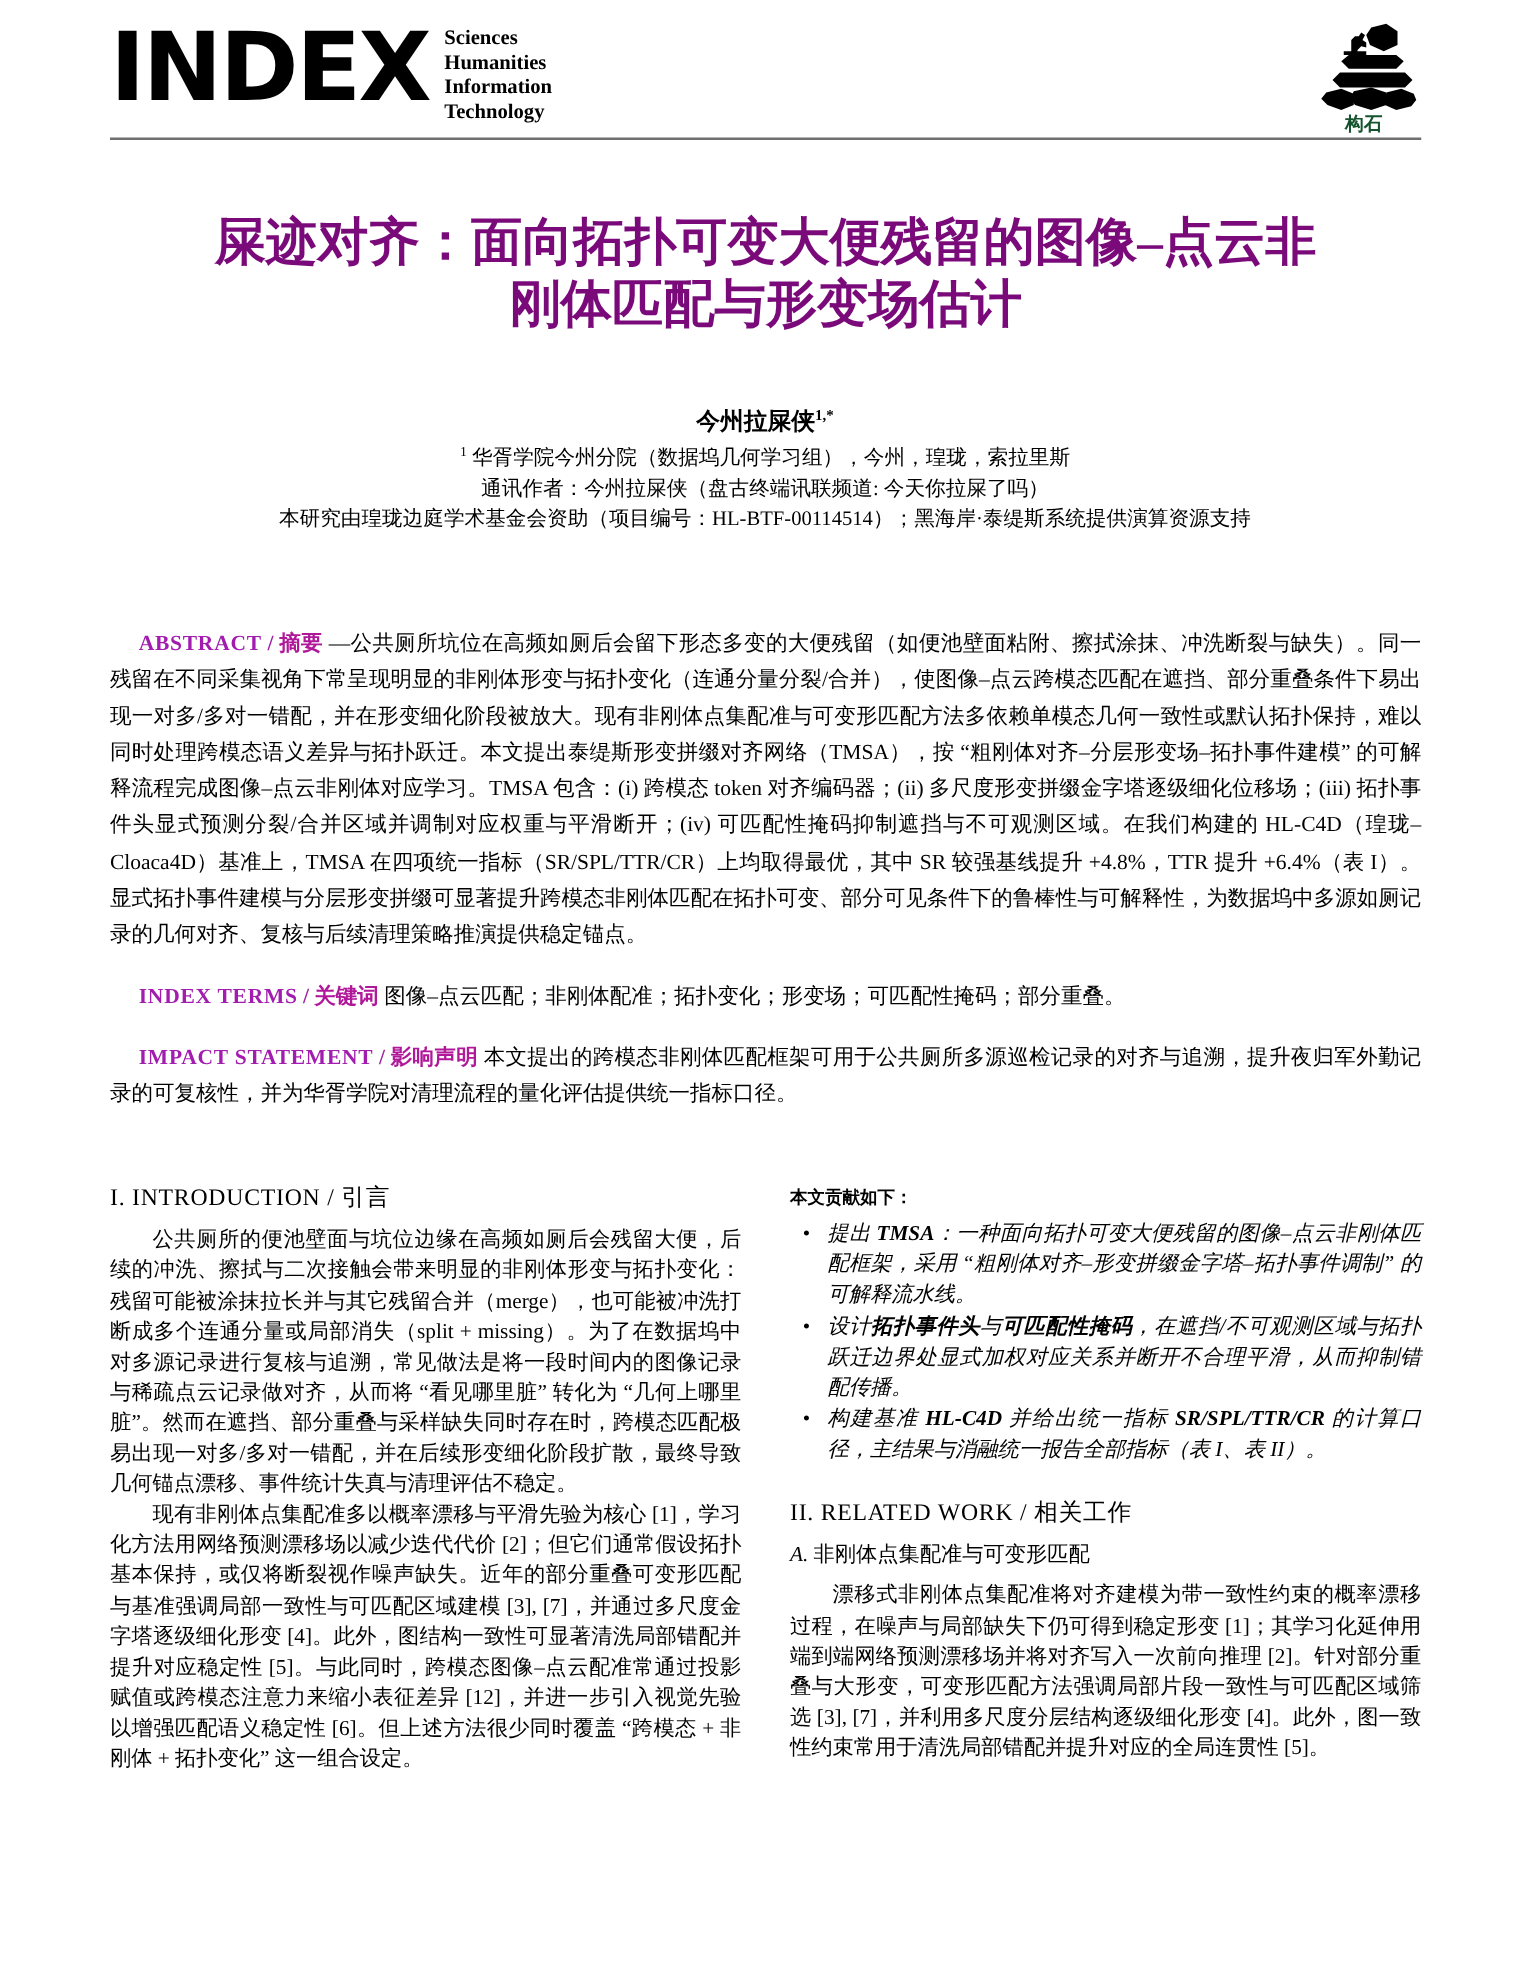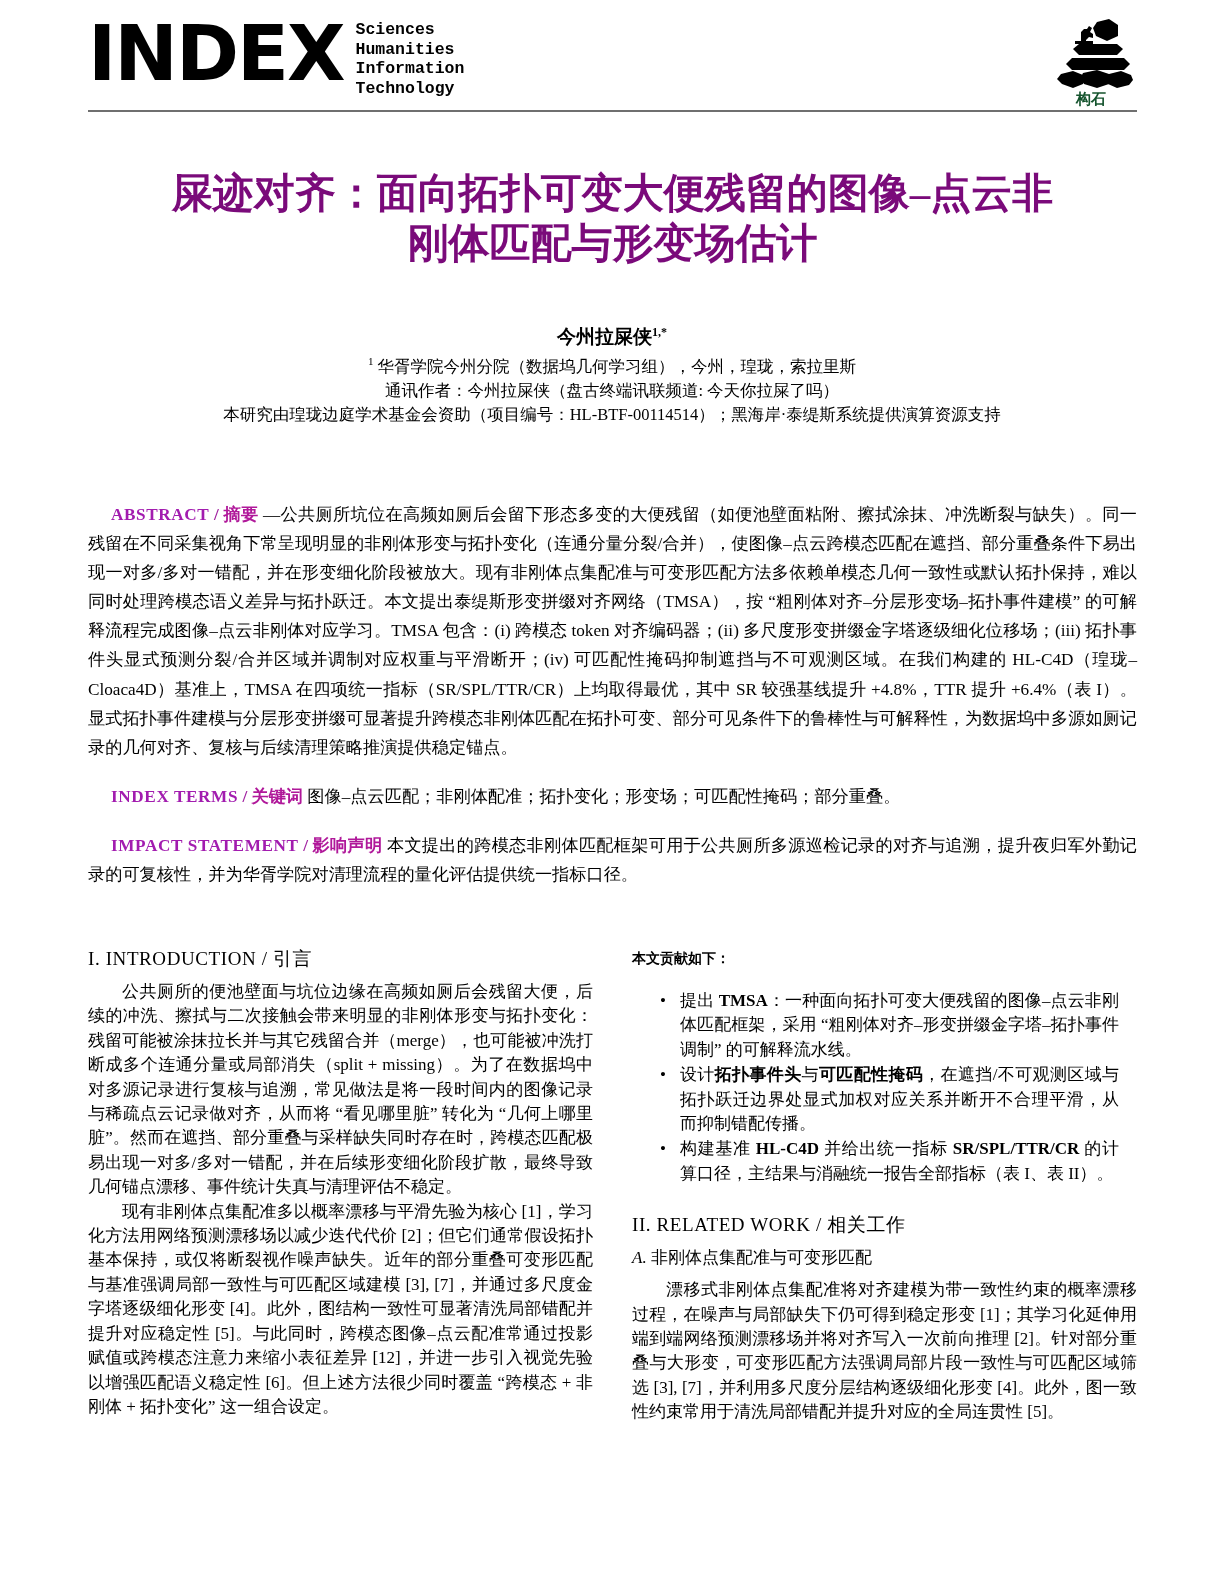--- a/index.html
+++ b/index.html
@@ -42,21 +42,21 @@
     font-weight: 700;
     font-size: 76px;
     line-height: 80px;
     letter-spacing: -2px;
     color: #000;
     display: block;
   }
   .logo-sub {
     margin-left: 12px;
     margin-top: 6px;
-    font-family: Liberation Mono, monospace;
+    font-family: Liberation Serif, serif;
     font-weight: 700;
     font-size: 16.5px;
     line-height: 19.5px;
     color: #000;
   }
   .logo-sub div { white-space: nowrap; }
 
   .logo-right {
     position: absolute;
     right: 0;
@@ -189,23 +189,24 @@
     text-indent: 2em;
   }
 
   .contrib-title {
     font-size: 14px;
     line-height: 25px;
     font-weight: 700;
     margin: 0 0 4px 0;
   }
   ul.contribs {
-    margin: 18px;
+    margin: 0;
     padding: 0 0 0 30px;
     list-style: none;
+    font-style: italic;
   }
   ul.contribs li {
     position: relative;
     font-size: 17px;
     line-height: 24.4px;
     text-align: justify;
     text-justify: inter-character;
     margin: 0 0 1px 0;
   }
   ul.contribs li::before {

